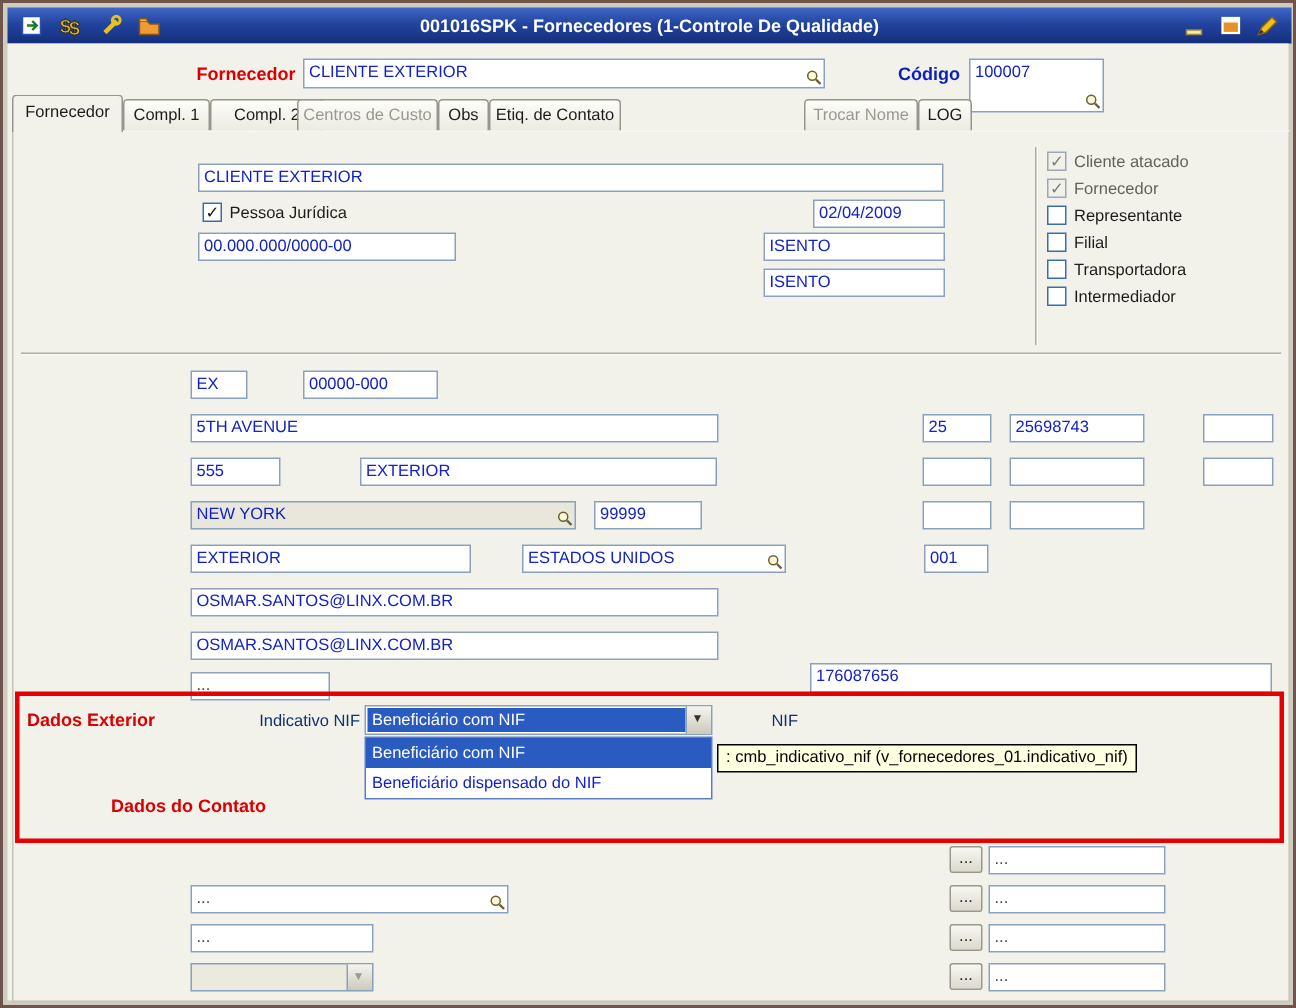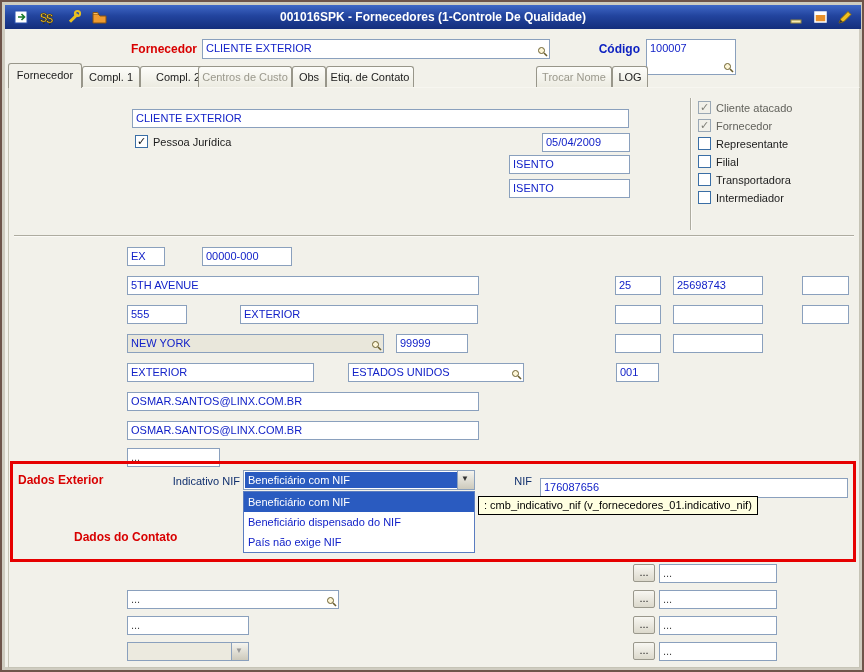--- a/index.html
+++ b/index.html
@@ -132,23 +132,24 @@
   <div class="tab disabled" style="left:534px;width:76px">Trocar Nome</div>
   <div class="tab" style="left:610px;width:36px">LOG</div>
   <div class="page"></div>
 
   <div class="lbl" style="left:20px;top:111px;width:105px">Razão Social</div>
   <div class="fld" style="left:130px;top:107px;width:497px;z-index:2">CLIENTE EXTERIOR</div>
 
   <span class="cb checked" style="left:133px;top:133px"></span>
   <div class="cblabel" style="left:151px;top:134px">Pessoa Jurídica</div>
   <div class="lbl" style="left:440px;top:135px;width:96px">Cadastramento</div>
-  <div class="fld" style="left:540px;top:131px;width:88px;z-index:2">05/04/2009</div>
+  <div class="fld" style="left:540px;top:131px;width:88px;z-index:2">02/04/2009</div>
 
   <div class="lbl" style="left:20px;top:157px;width:105px">CNPJ / CPF</div>
+  <div class="fld" style="left:130px;top:153px;width:172px;z-index:2">00.000.000/0000-00</div>
   <div class="lbl" style="left:398px;top:157px;width:105px">RG / I. Estadual</div>
   <div class="fld" style="left:507px;top:153px;width:121px;z-index:2">ISENTO</div>
 
   <div class="lbl" style="left:398px;top:181px;width:105px">Inscr. Munic.</div>
   <div class="fld" style="left:507px;top:177px;width:121px;z-index:2">ISENTO</div>
 
   <div class="vdivider" style="left:688px;top:96px;height:132px"></div>
 
   <span class="cb dis checked" style="left:696px;top:99px"></span>
   <div class="cblabel dim" style="left:714px;top:100px">Cliente atacado</div>
@@ -226,26 +227,25 @@
   <div class="lbl" style="left:20px;top:450px;width:105px">Aniversário</div>
   <div class="fld dots" style="left:125px;top:446px;width:93px;z-index:2">...</div>
 
   <div class="lbl red" style="left:16px;top:472px;width:110px;text-align:left;z-index:2">Dados Exterior</div>
   <div class="lbl" style="left:138px;top:473px;width:100px;z-index:2">Indicativo NIF</div>
   <div class="combo" style="left:241px;top:468px;width:232px">
     <span class="sel">Beneficiário com NIF</span>
     <span class="combo-btn"></span>
   </div>
   <div class="lbl" style="left:500px;top:473px;width:30px;z-index:2">NIF</div>
-  <div class="fld" style="left:538px;top:476px;width:308px;height:20px;z-index:2">176087656</div>
+  <div class="fld" style="left:538px;top:440px;width:308px;height:20px;z-index:2">176087656</div>
 
   <div class="list" style="left:241px;top:489px;width:232px">
     <div class="item sel">Beneficiário com NIF</div>
     <div class="item">Beneficiário dispensado do NIF</div>
-    <div class="item">País não exige NIF</div>
   </div>
   <div class="tooltip" style="left:476px;top:494px">: cmb_indicativo_nif (v_fornecedores_01.indicativo_nif)</div>
 
   <div class="lbl red" style="left:72px;top:529px;width:140px;text-align:left;z-index:2">Dados do Contato</div>
 
   <div class="redbox"></div>
 
   <div class="lbl" style="left:560px;top:566px;width:66px">Tipo</div>
   <div class="btn-dots" style="left:631px;top:562px">...</div>
   <div class="fld dots" style="left:657px;top:562px;width:118px;z-index:2">...</div>

